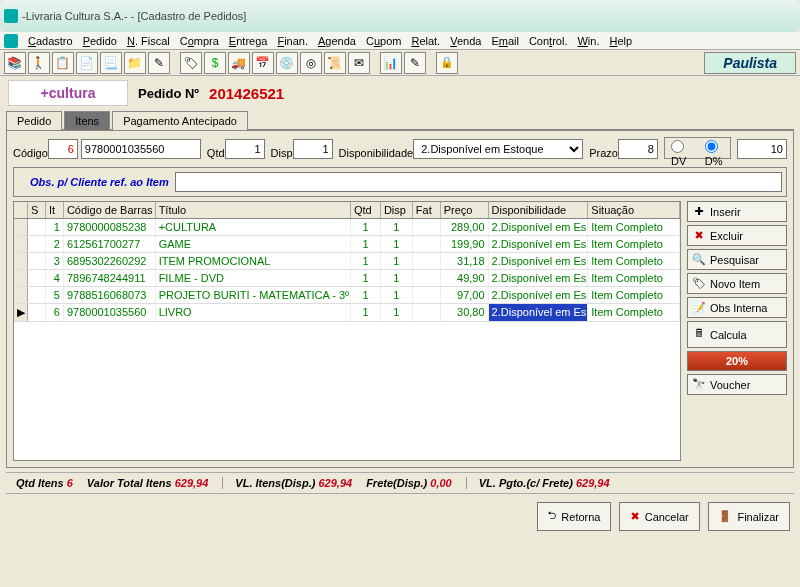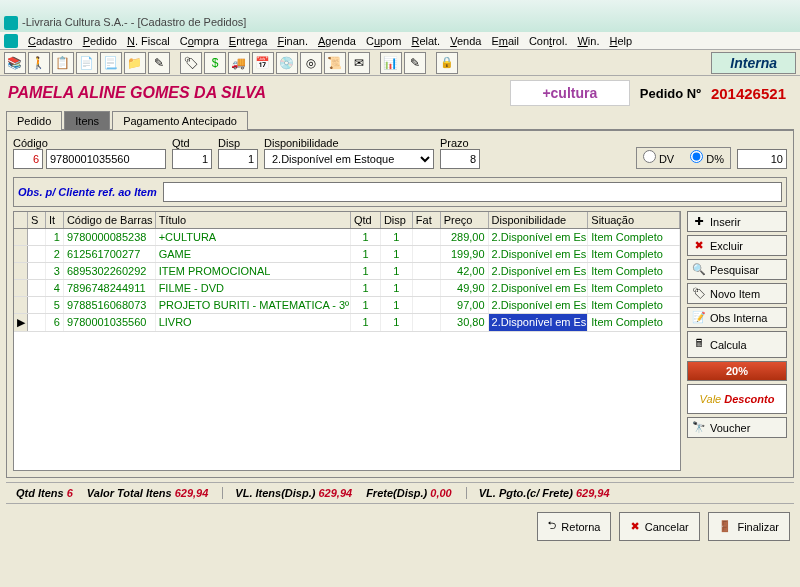--- a/index.html
+++ b/index.html
@@ -1,18 +1,18 @@
 <!DOCTYPE html>
 <html><head>
 <meta charset="utf-8">
 <style>
 * { box-sizing: border-box; margin: 0; padding: 0; font-family: "Segoe UI", Tahoma, sans-serif; font-size: 11px; }
 body { background: #ece9d8; width: 800px; height: 587px; overflow: hidden; }
 
-.titlebar { background: linear-gradient(#e8f4f0,#c8e8dc); height: 18px; display: flex; align-items: flex-start; padding: 16px 4px; color: #444; }
+.titlebar { background: linear-gradient(#e8f4f0,#c8e8dc); height: 18px; display: flex; align-items: center; padding: 16px 4px; color: #444; border-radius: 7px; }
 .titlebar .appicon { width: 14px; height: 14px; background: #0aa; border-radius: 2px; margin-right: 4px; }
 
 .menubar { background: #f5f5f0; height: 18px; display: flex; align-items: center; gap: 10px; padding: 0 4px; border-bottom: 1px solid #aaa; }
 .menubar .appicon { width: 14px; height: 14px; background: #0aa; border-radius: 2px; }
 .menubar span { cursor: default; }
 .menubar span u { text-decoration: underline; }
 
 .toolbar { background: #ece9d8; height: 26px; display: flex; align-items: center; gap: 2px; padding: 2px 4px; border-bottom: 1px solid #aaa; }
 .tbtn { width: 22px; height: 22px; border: 1px solid #888; background: #f8f8f0; display: flex; align-items: center; justify-content: center; font-size: 12px; }
 .tsep { width: 6px; }
@@ -25,34 +25,34 @@
 .ordlabel { font-weight: bold; font-size: 13px; margin: 0 10px; }
 .ordnum { color: #c00; font-weight: bold; font-size: 15px; margin-right: 6px; }
 
 .tabs { display: flex; border-bottom: 1px solid #888; margin: 0 6px; }
 .tab { padding: 3px 10px; border: 1px solid #888; border-bottom: none; background: #ece9d8; margin-right: 2px; position: relative; top: 1px; }
 .tab.active { background: #737373; }
 
 .panel { border: 1px solid #888; margin: 0 6px 4px 6px; background: #ece9d8; padding: 6px; }
 
 .row1 { display: flex; align-items: flex-end; gap: 6px; }
-.fld { display: flex; flex-direction: column; }
+.fld { display: flex; flex-direction: row; align-items: flex-end; }
 .fld label { font-size: 11px; }
 .fld input, .fld select { border: 1px solid #777; background: #fff; height: 20px; padding: 0 3px; }
 .codigo-seq { width: 30px; color: #c00; text-align: right; }
 .codigo-bar { width: 120px; }
 .qtd { width: 40px; text-align: right; }
 .dispn { width: 40px; text-align: right; }
 .dispsel { width: 170px; }
 .prazo { width: 40px; text-align: right; }
 .radiogrp { margin-left: auto; border: 1px solid #888; padding: 2px 6px; display: flex; align-items: flex-start; gap: 16px; height: 22px; }
 .dval { width: 50px; border: 1px solid #777; height: 20px; text-align: right; padding: 0 3px; }
 
 .obsrow { display: flex; align-items: center; gap: 6px; margin: 8px 0 4px 0; border: 1px solid #888; padding: 4px; }
-.obslabel { color: #0000cc; font-weight: bold; font-style: italic; }
+.obslabel { color: #0000cc; font-weight: bold; font-style: italic; margin-left: 12px; }
 .obsinput { flex: 1; border: 1px solid #777; height: 20px; }
 
 .gridwrap { display: flex; gap: 6px; }
 .grid { flex: 1; border: 1px solid #888; background: #fff; position: relative; height: 260px; overflow: hidden; }
 .ghead { display: flex; background: #ece9d8; border-bottom: 1px solid #888; }
 .gh { border-right: 1px solid #aaa; padding: 2px 3px; font-size: 11px; overflow: hidden; white-space: nowrap; }
 .grow-set { }
 .grow { display: flex; border-bottom: 1px solid #ddd; color: #008000; }
 .gc { border-right: 1px solid #eee; padding: 2px 3px; font-size: 11px; overflow: hidden; white-space: nowrap; }
 .gc.r { text-align: right; }
@@ -120,25 +120,24 @@
   <div class="tbtn">📅</div>
   <div class="tbtn">💿</div>
   <div class="tbtn">◎</div>
   <div class="tbtn">📜</div>
   <div class="tbtn">✉</div>
   <div class="tsep"></div>
   <div class="tbtn">📊</div>
   <div class="tbtn">✎</div>
   <div class="tsep"></div>
   <div class="lockbtn">🔒</div>
-  <div class="store">Interna</div>
+  <div class="store">Paulista</div>
 </div>
 
 <div class="header">
-  <div class="customer">PAMELA ALINE GOMES DA SILVA</div>
   <div class="logo">+cultura</div>
   <div class="ordlabel">Pedido Nº</div>
   <div class="ordnum">201426521</div>
 </div>
 
 <div class="tabs">
   <div class="tab">Pedido</div>
   <div class="tab active">Itens</div>
   <div class="tab">Pagamento Antecipado</div>
 </div>
@@ -226,21 +225,21 @@
           </div>
           <div class="grow">
             <div class="gc rowmark c-mark"></div>
             <div class="gc c-s"></div>
             <div class="gc c-it r">3</div>
             <div class="gc c-cod">6895302260292</div>
             <div class="gc c-tit">ITEM PROMOCIONAL</div>
             <div class="gc c-qtd c">1</div>
             <div class="gc c-disp c">1</div>
             <div class="gc c-fat"></div>
-            <div class="gc c-pre r">42,00</div>
+            <div class="gc c-pre r">31,18</div>
             <div class="gc c-dsp ">2.Disponível em Es</div>
             <div class="gc c-sit">Item Completo</div>
           </div>
           <div class="grow">
             <div class="gc rowmark c-mark"></div>
             <div class="gc c-s"></div>
             <div class="gc c-it r">4</div>
             <div class="gc c-cod">7896748244911</div>
             <div class="gc c-tit">FILME - DVD</div>
             <div class="gc c-qtd c">1</div>
@@ -300,21 +299,20 @@
           <span class="ic">📝</span>
           <span>Obs Interna</span>
         </div>
       <div class="btn">
           <span class="ic">🖩</span>
           <span>Calcula</span>
         </div>
       <div class="promo">
           <span>20%</span>
         </div>
-      <div class="vale"><span class="y">Vale</span>&nbsp;<b>Desconto</b></div>
       <div class="btn">
           <span class="ic">🔭</span>
           <span>Voucher</span>
         </div>
     </div>
   </div>
 </div>
 
 <div class="totals">
   <div><span class="lab">Qtd Itens</span> <span class="vred">6</span></div>

